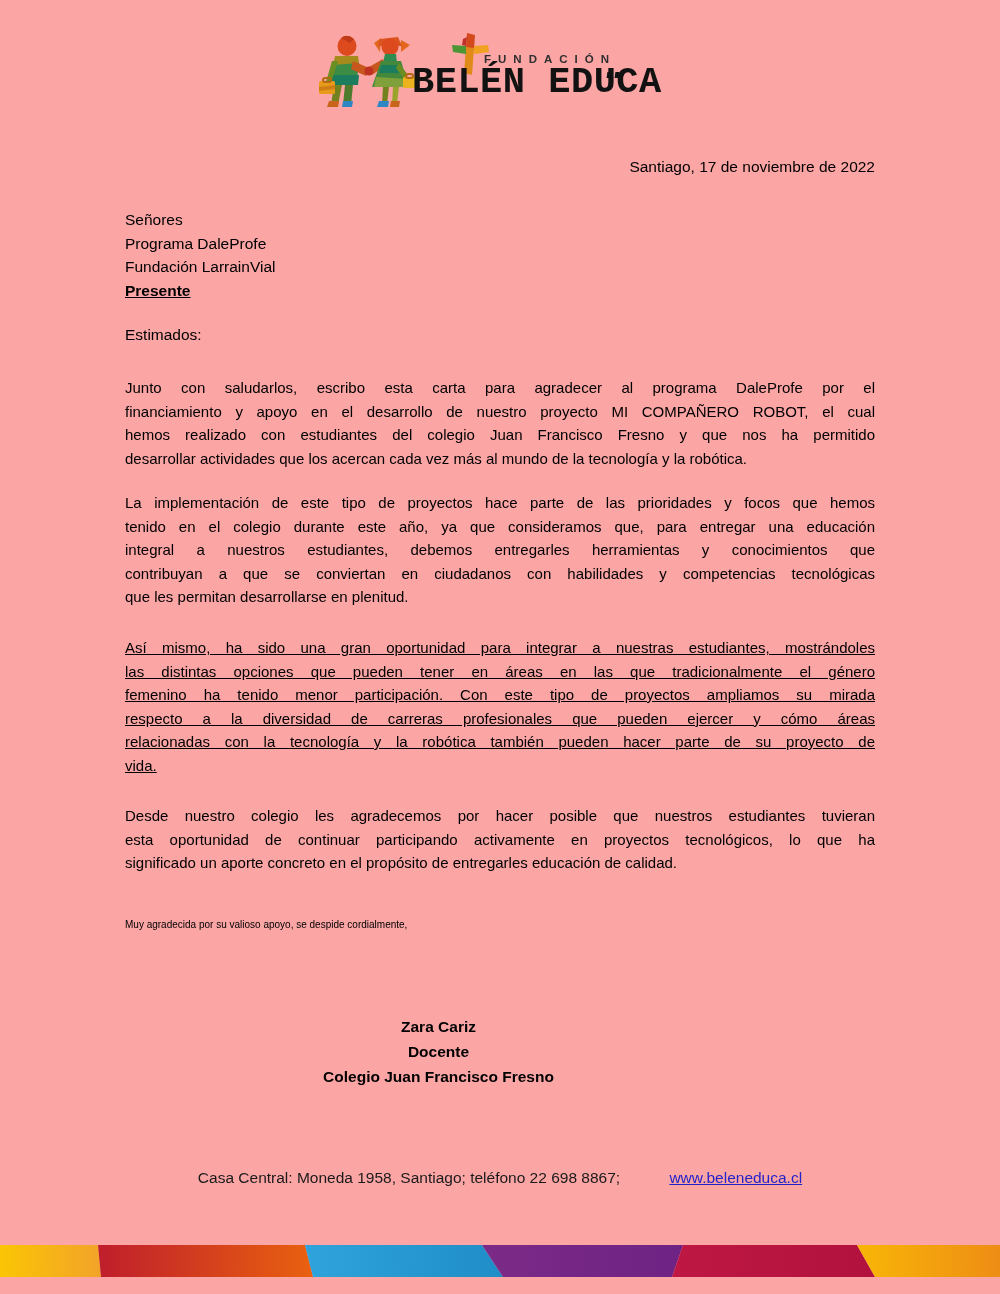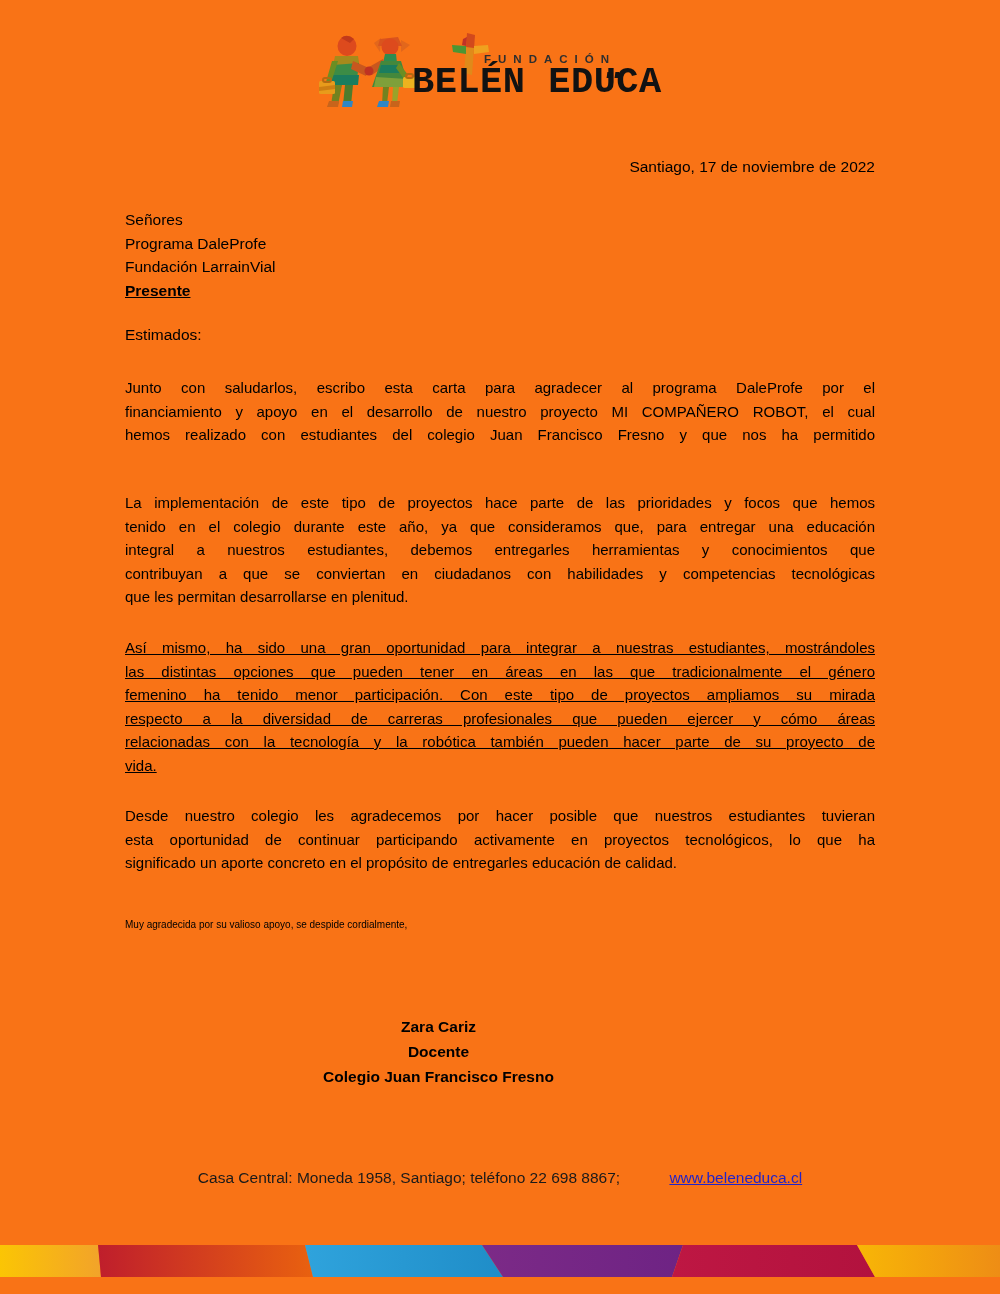--- a/index.html
+++ b/index.html
@@ -1,19 +1,19 @@
 <!DOCTYPE html>
 <html><head>
 <meta charset="utf-8">
 <style>
   html,body{margin:0;padding:0;background:#ffffff;}
   .page{
     position:relative;
     width:1000px;height:1294px;
-    background:#f97316;
+    background:#fca5a5;
     font-family:"Liberation Sans", sans-serif;
     color:#000;
     overflow:hidden;
   }
   
   .logo{position:absolute;left:0;top:0;width:1000px;height:130px;}
   .children-svg{position:absolute;left:317px;top:35px;}
   .cross-svg{position:absolute;left:450px;top:33px;}
   .fundacion{
     position:absolute;left:484px;top:53px;
@@ -122,20 +122,21 @@
     <div>Fundación LarrainVial</div>
     <div class="presente">Presente</div>
   </div>
 
   <div class="salutation">Estimados:</div>
 
   <div class="para p1">
       <div class="jline">Junto con saludarlos, escribo esta carta para agradecer al programa DaleProfe por el</div>
       <div class="jline">financiamiento y apoyo en el desarrollo de nuestro proyecto MI COMPAÑERO ROBOT, el cual</div>
       <div class="jline">hemos realizado con estudiantes del colegio Juan Francisco Fresno y que nos ha permitido</div>
+      <div class="jline last">desarrollar actividades que los acercan cada vez más al mundo de la tecnología y la robótica.</div>
     </div>
   <div class="para p2">
       <div class="jline">La implementación de este tipo de proyectos hace parte de las prioridades y focos que hemos</div>
       <div class="jline">tenido en el colegio durante este año, ya que consideramos que, para entregar una educación</div>
       <div class="jline">integral a nuestros estudiantes, debemos entregarles herramientas y conocimientos que</div>
       <div class="jline">contribuyan a que se conviertan en ciudadanos con habilidades y competencias tecnológicas</div>
       <div class="jline last">que les permitan desarrollarse en plenitud.</div>
     </div>
   <div class="para p3">
       <div class="jline">Así mismo, ha sido una gran oportunidad para integrar a nuestras estudiantes, mostrándoles</div>

